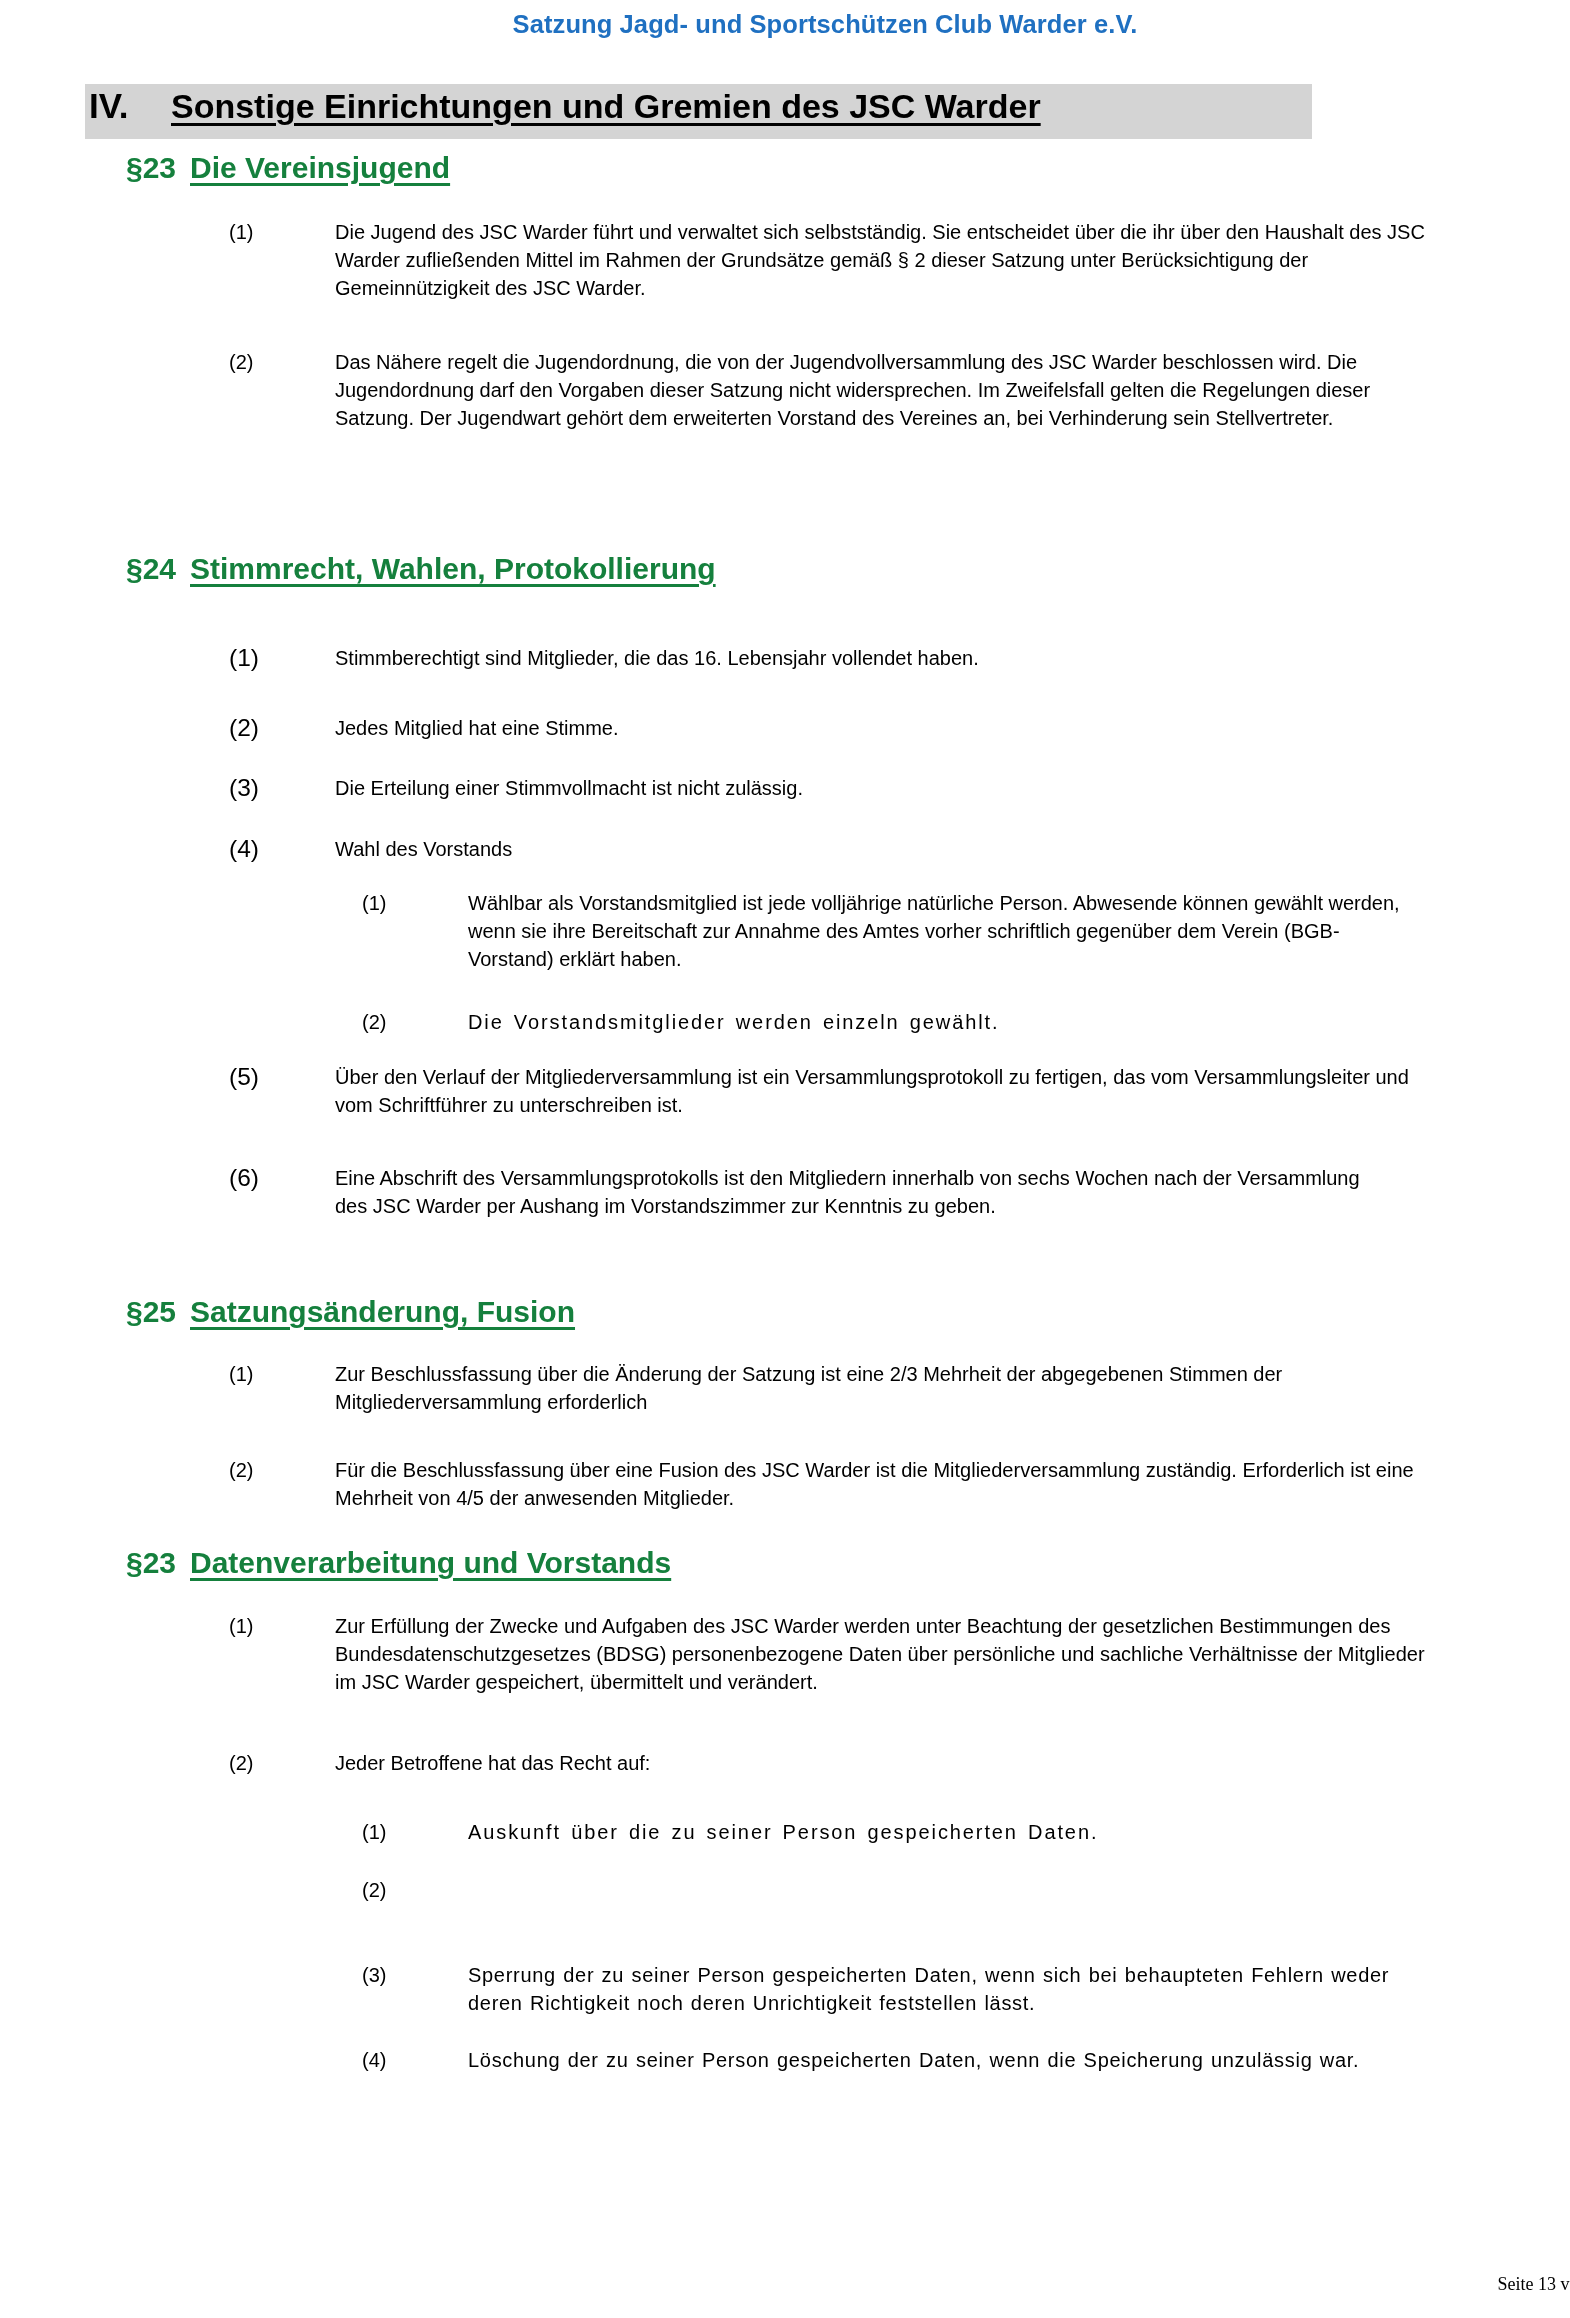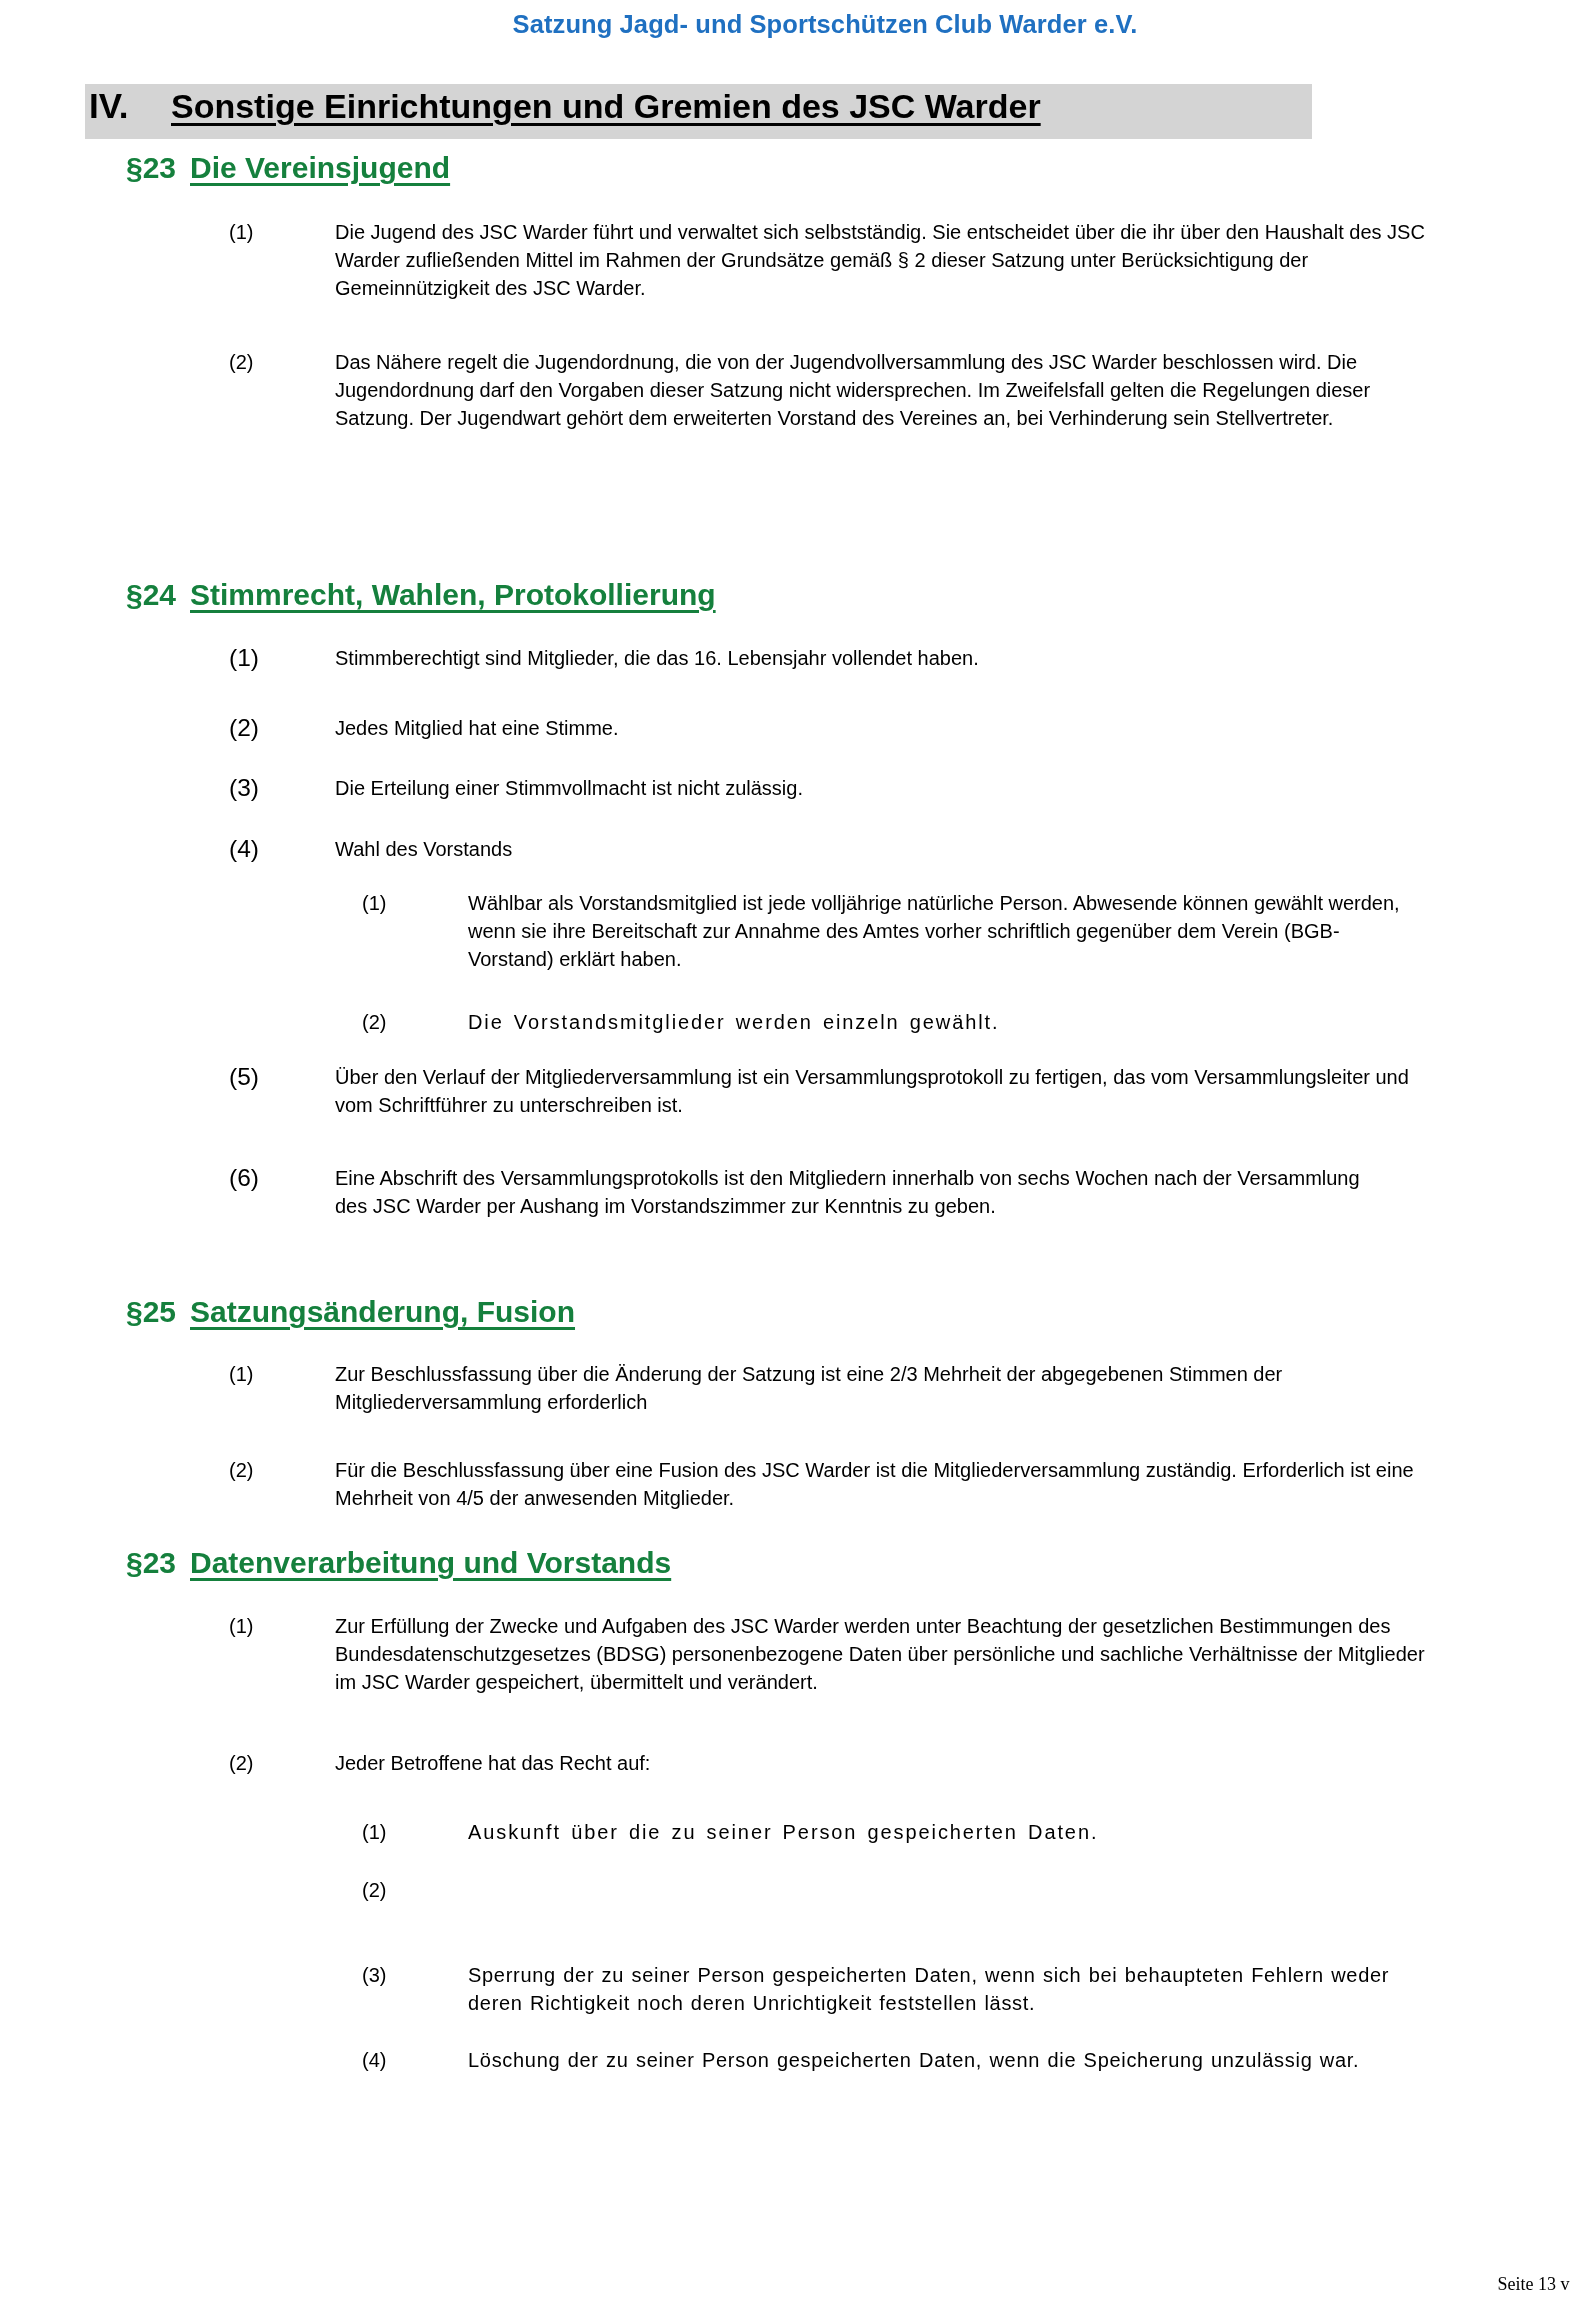--- a/index.html
+++ b/index.html
@@ -166,21 +166,21 @@
     <span class="marker">(1)</span>
     <div class="body">Die Jugend des JSC Warder führt und verwaltet sich selbstständig. Sie entscheidet über die ihr über den Haushalt des JSC Warder zufließenden Mittel im Rahmen der Grundsätze gemäß § 2 dieser Satzung unter Berücksichtigung der Gemeinnützigkeit des JSC Warder.</div>
   </div>
 
   <div class="clause lvl1" style="top:348px; width:1218px;">
     <span class="marker">(2)</span>
     <div class="body">Das Nähere regelt die Jugendordnung, die von der Jugendvollversammlung des JSC Warder beschlossen wird. Die Jugendordnung darf den Vorgaben dieser Satzung nicht widersprechen. Im Zweifelsfall gelten die Regelungen dieser Satzung. Der Jugendwart gehört dem erweiterten Vorstand des Vereines an, bei Verhinderung sein Stellvertreter.</div>
   </div>
 
 
-  <div class="para-head" style="left:86px; top:580px;text-decoration:underline;">
+  <div class="para-head" style="left:86px; top:554px;text-decoration:underline;">
     <span class="sym">§24</span><span class="ttl">Stimmrecht, Wahlen, Protokollierung</span>
   </div>
 
   <div class="clause lvl1 lvl1-big" style="top:644px; width:1218px;">
     <span class="marker">(1)</span>
     <div class="body">Stimmberechtigt sind Mitglieder, die das 16. Lebensjahr vollendet haben.</div>
   </div>
 
   <div class="clause lvl1 lvl1-big" style="top:714px; width:1218px;">
     <span class="marker">(2)</span>

